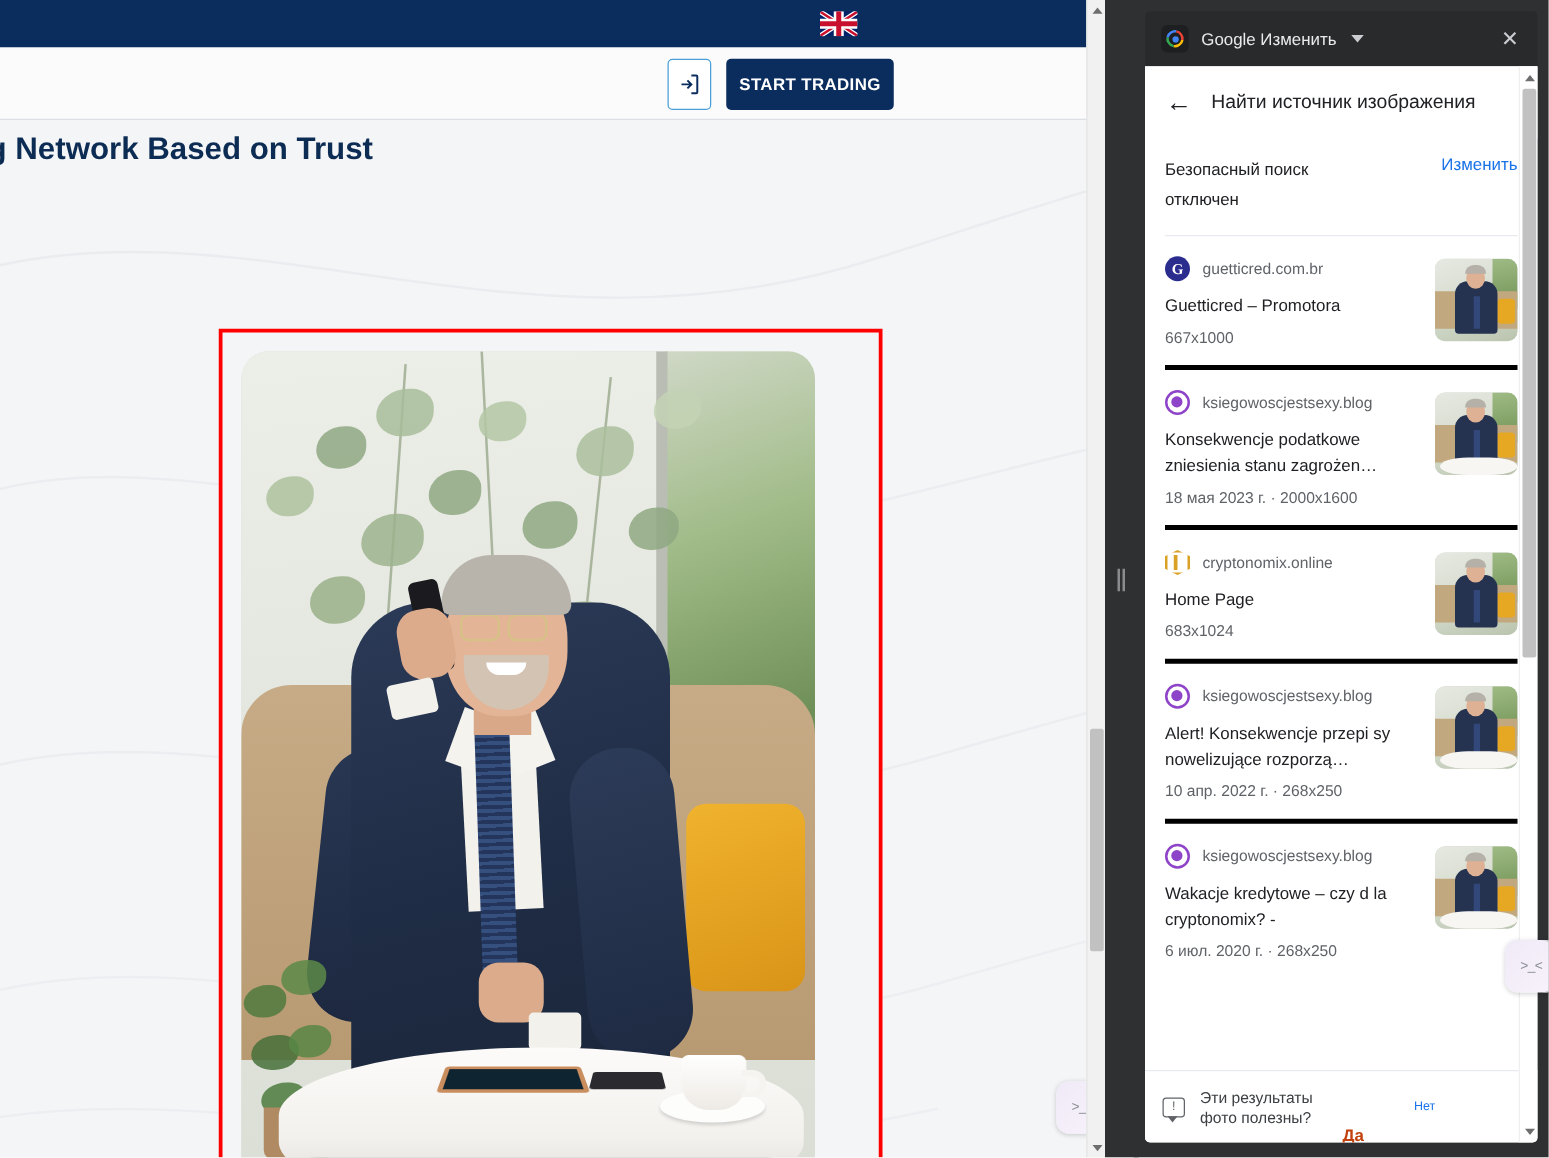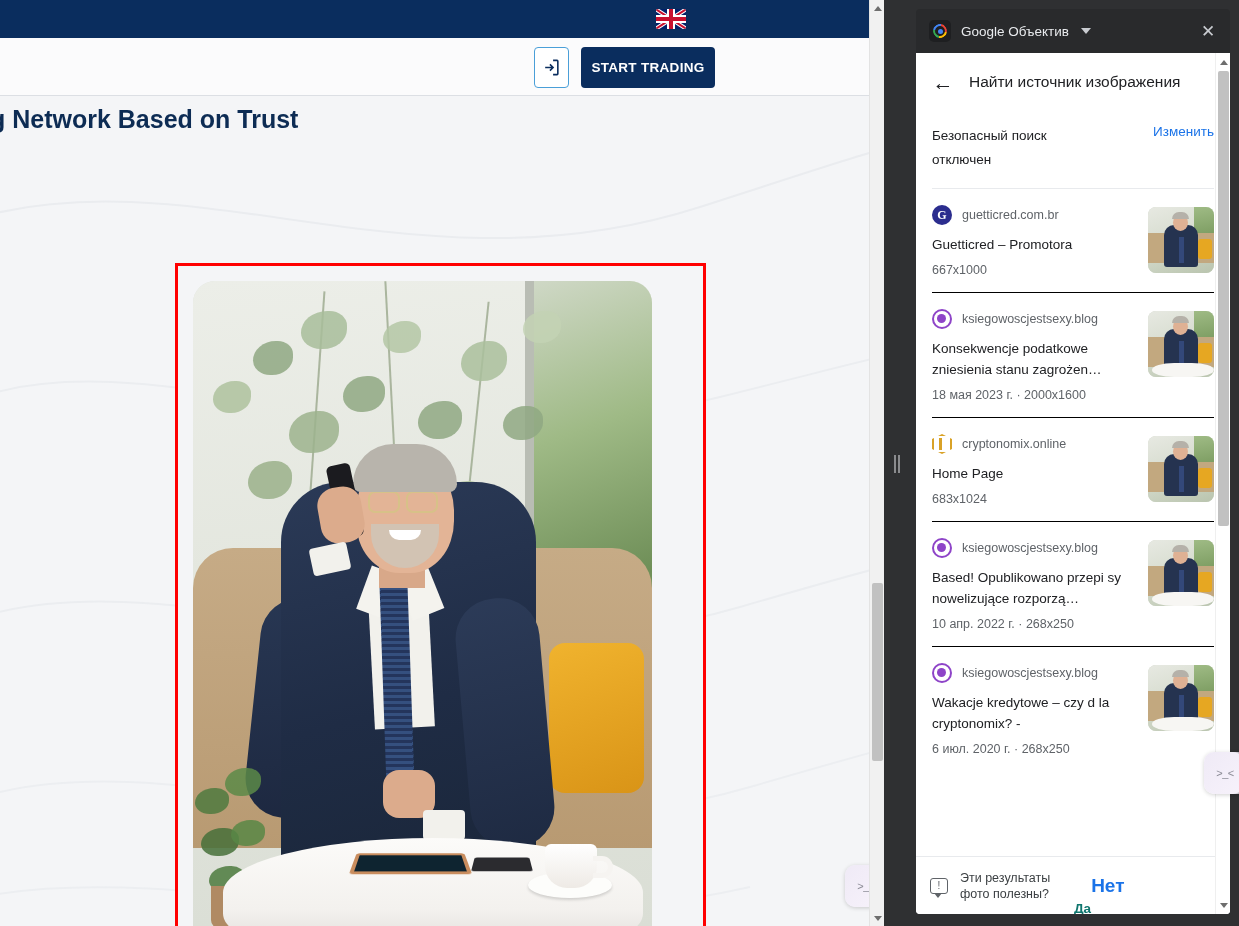--- a/index.html
+++ b/index.html
@@ -298,21 +298,21 @@
   }
   .safesearch {
     position: relative; margin: 13px 16px 0 16px; padding-bottom: 16px;
     border-bottom: 1px solid #e8eaed;
     display: flex; justify-content: space-between; align-items: flex-start;
   }
   .ss-text { font-size: 13.5px; color: #202124; line-height: 24px; max-width: 175px;}
   .ss-change { font-size: 13.5px; color: #1a73e8; cursor: pointer; white-space: nowrap; }
   .result {
     position: relative; margin: 0 16px; padding: 16px 0 15px 0;
-    border-bottom: 1px solid #000000; cursor: pointer;
+    border-bottom: 4px solid #000000; cursor: pointer;
   }
   .result:last-child { border-bottom: none; }
   .r-top { display: flex; align-items: center; }
   .favicon { width: 20px; height: 20px; border-radius: 50%; flex: none; position: relative; }
   .fav-g { background: #2b2d8e; }
   .fav-g::after {
     content: "G"; position: absolute; inset: 0; color: #fff;
     font-size: 12px; font-weight: bold; display:flex; align-items:center; justify-content:center;
     font-family: "Liberation Serif", serif;
   }
@@ -362,22 +362,22 @@
   .fb-icon::before {
     content:"!"; position:absolute; inset:0; display:flex; align-items:center; justify-content:center;
     font-size: 10px; color:#5f6368; line-height:1;
   }
   .fb-icon::after {
     content:""; position:absolute; left:3px; bottom:-5px;
     width:0;height:0;border-left:4px solid transparent;border-right:4px solid transparent;
     border-top:5px solid #5f6368;
   }
   .fb-text { margin-left: 12px; font-size: 12.5px; color: #3c4043; line-height: 16px; width: 104px; }
-  .fb-yes { margin-left: 10px; font-size: 13.5px; color: #0f766e; font-weight: bold; cursor: pointer; margin-top: 46px;}
-  .fb-no { font-size: 19px; color: #1a73e8; font-weight: bold; cursor: pointer;}
+  .fb-yes { margin-left: 10px; font-size: 13.5px; color: #c2410c; font-weight: bold; cursor: pointer; margin-top: 46px;}
+  .fb-no { margin-left: 40px; font-size: 10px; color: #1a73e8; font-weight: normal; cursor: pointer;}
 
   .lens-scrollbar {
     position: absolute; right: 0; top: 0; width: 15px; height: 861px;
     background: #fff; border-left: 1px solid #efefef;
   }
   .ls-up { position:absolute; left:0; top:2px; width:15px; height:14px; display:flex;align-items:center;justify-content:center;}
   .ls-down { position:absolute; left:0; bottom:2px; width:15px; height:14px; display:flex;align-items:center;justify-content:center;}
   .ls-thumb { position:absolute; left:2px; top:18px; width:11px; height:455px; background:#c1c1c1; border-radius:2px;}
 </style>
 </head>
@@ -515,21 +515,21 @@
     <span>&gt;_&lt;</span>
   </div>
 
   <div id="lens-panel">
 
     <div class="lens-titlebar">
       <div class="lens-logo">
         <div class="ll-ring"></div>
           <div class="ll-dot"></div>
       </div>
-      <div class="lens-title">Google Объектив</div>
+      <div class="lens-title">Google Изменить</div>
       <div class="lens-caret"></div>
       <div class="lens-close">✕</div>
     </div>
 
     <div class="lens-body">
 
       <div class="lens-header">
         <div class="back-arrow">←</div>
         <div class="lens-header-title">Найти источник изображения</div>
       </div>
@@ -597,21 +597,21 @@
               <div class="t-head"></div>
               <div class="t-hair"></div>
           </div>
         </div>
 
         <div class="result">
           <div class="r-top">
             <div class="favicon fav-purple"></div>
             <div class="r-domain">ksiegowoscjestsexy.blog</div>
           </div>
-          <div class="r-title">Based! Opublikowano przepi sy nowelizujące rozporzą…</div>
+          <div class="r-title">Alert! Konsekwencje przepi sy nowelizujące rozporzą…</div>
           <div class="r-meta">10 апр. 2022 г. · 268x250</div>
           <div class="r-thumb">
             <div class="t-bg"></div>
               <div class="t-win"></div>
               <div class="t-sofa"></div>
               <div class="t-pillow"></div>
             <div class="t-body"></div>
               <div class="t-tie"></div>
               <div class="t-head"></div>
               <div class="t-hair"></div>

